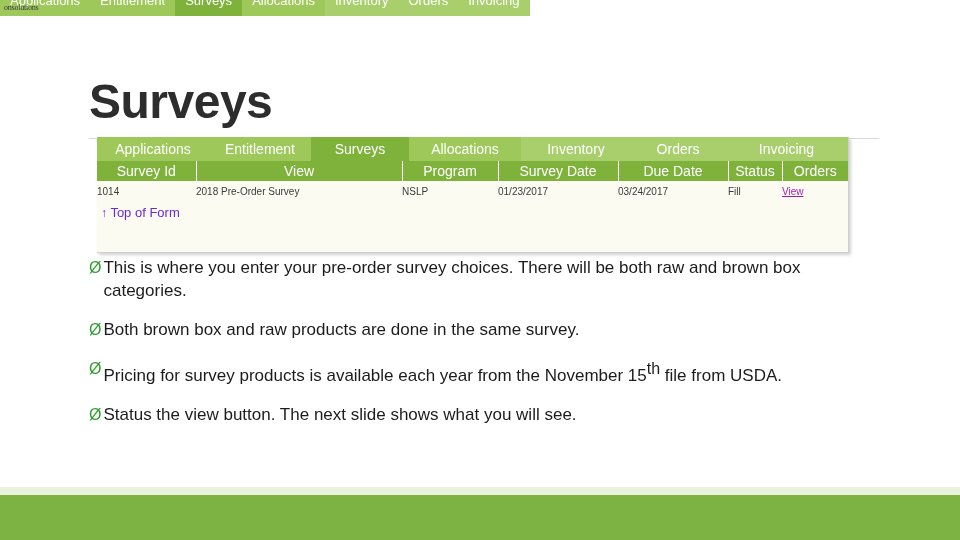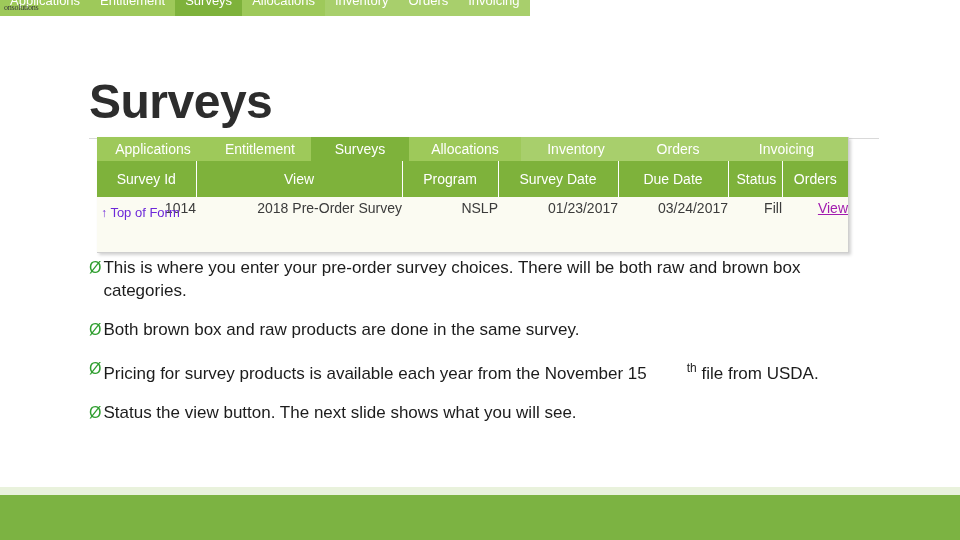--- a/index.html
+++ b/index.html
@@ -126,29 +126,29 @@
     border-collapse: collapse;
     table-layout: fixed;
   }
   .shot-table th {
     background: #7eb23b;
     color: #ffffff;
     font-weight: normal;
     font-size: 14px;
     height: 20px;
     border-right: 1px solid #ffffff;
-    padding: 8px;
+    padding: 0;
     margin-top: 17px;
   }
   .shot-table td {
     background: #fbfbf2;
     color: #3b3b3b;
-    font-size: 14px;
+    font-size: 10px;
     height: 21px;
-    text-align: right;
+    text-align: left;
     padding: 0;
   }
   .cell-link {
     color: #a21caf;
     text-decoration: underline;
   }
   .top-of-form {
     position: absolute;
     left: 4px;
     top: 68px;
@@ -176,23 +176,22 @@
     color: #2f9e2f;
     font-size: 16px;
     line-height: 23px;
     margin-right: 2px;
     flex: 0 0 auto;
   }
   .bullet .btext {
     flex: 1 1 auto;
   }
   .bullet sup {
-    font-size: 12px;
+    font-size: 16px;
     vertical-align: super;
-    margin-left: 40px;
   }
   .bottom-band {
     position: absolute;
     left: 0;
     top: 495px;
     width: 960px;
     height: 45px;
     background: #7cb342;
   }
   .bottom-band-light {

